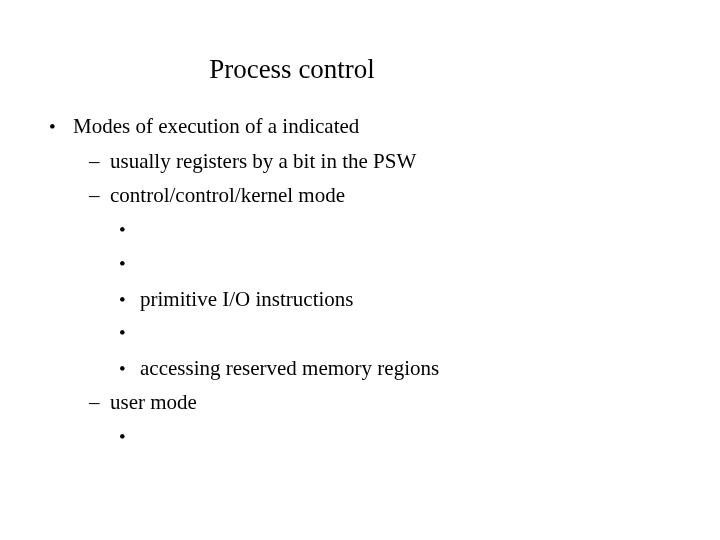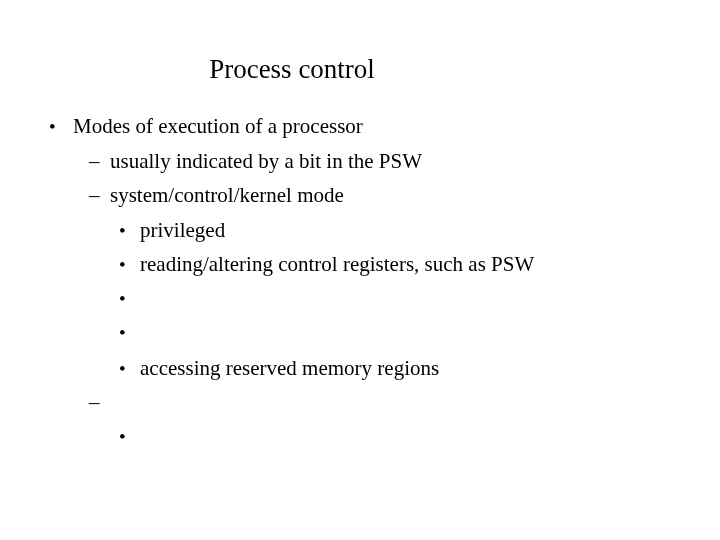--- a/index.html
+++ b/index.html
@@ -65,58 +65,58 @@
 <body>
 
 <div class="slide">
 
   <div class="slide-title">Process control</div>
 
   <div class="bullet-list">
 
     <div class="line l1">
       <span class="marker">•</span>
-      <span class="txt">Modes of execution of a processor</span>
+      <span class="txt">Modes of execution of a indicated</span>
     </div>
 
     <div class="line l2">
       <span class="marker">–</span>
-      <span class="txt">usually indicated by a bit in the PSW</span>
+      <span class="txt">usually registers by a bit in the PSW</span>
     </div>
 
     <div class="line l2">
       <span class="marker">–</span>
-      <span class="txt">system/control/kernel mode</span>
+      <span class="txt">control/control/kernel mode</span>
     </div>
 
     <div class="line l3">
       <span class="marker">•</span>
-      <span class="txt">privileged</span>
     </div>
 
     <div class="line l3">
       <span class="marker">•</span>
-      <span class="txt">reading/altering control registers, such as PSW</span>
     </div>
 
     <div class="line l3">
       <span class="marker">•</span>
+      <span class="txt">primitive I/O instructions</span>
     </div>
 
     <div class="line l3">
       <span class="marker">•</span>
     </div>
 
     <div class="line l3">
       <span class="marker">•</span>
       <span class="txt">accessing reserved memory regions</span>
     </div>
 
     <div class="line l2">
       <span class="marker">–</span>
+      <span class="txt">user mode</span>
     </div>
 
     <div class="line l3">
       <span class="marker">•</span>
     </div>
 
   </div>
 
   <div class="page-number">35</div>
 

